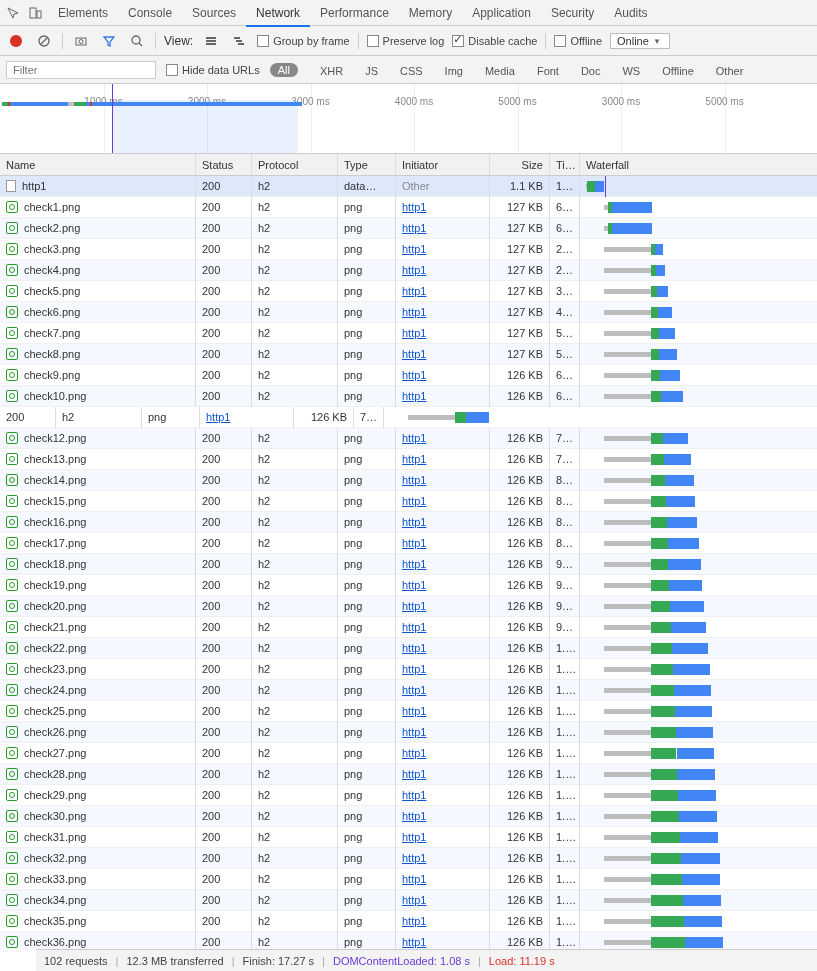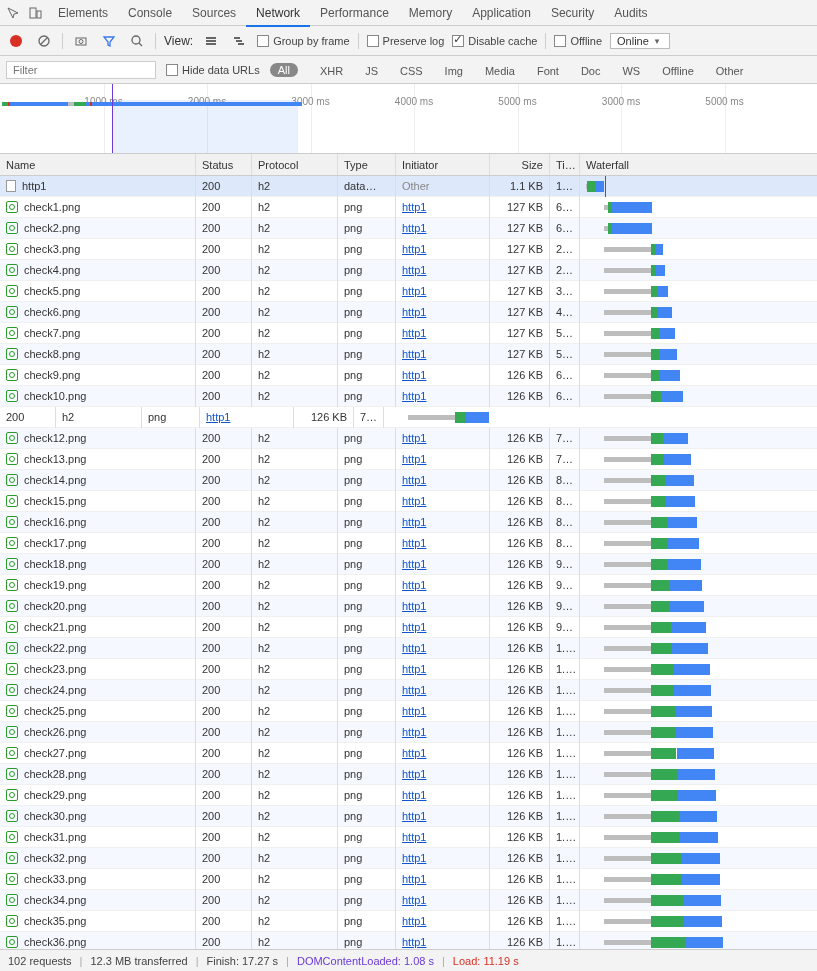--- a/index.html
+++ b/index.html
@@ -60,21 +60,21 @@
 .img-icon { width: 12px; height: 12px; border: 1px solid #2a9b2a; border-radius: 2px; position: relative; }
 .img-icon::after { content: ""; position: absolute; inset: 2px; border: 1px solid #2a9b2a; border-radius: 50%; }
 
 .wf-row { position: relative; height: 100%; width: 100%; }
 .wf-bar { position: absolute; top: 5px; height: 11px; }
 .wf-q { background: #bdbdbd; }
 .wf-w { background: #34a853; }
 .wf-d { background: #4285f4; }
 .wf-line { position: absolute; top: 0; bottom: 0; width: 1px; }
 
-.footer { height: 22px; border-top: 1px solid #ccc; display: flex; align-items: center; padding: 0 8px; gap: 8px; font-size: 11px; color: #444; background: #f3f3f3; }
+.footer { height: 22px; border-top: 1px solid #ccc; display: flex; align-items: center; padding: 0 8px; gap: 8px; font-size: 11px; color: #444; background: #f3f3f3; margin-left: 36px; }
 .footer .sep { color: #aaa; }
 .footer .dcl { color: #6a3bd6; }
 .footer .load { color: #d93025; }
 
 .cb { width: 12px; height: 12px; border: 1px solid #888; background: #fff; display: inline-block; position: relative; }
 .cb.checked::after { content: "✓"; position: absolute; top: -3px; left: 0; font-size: 11px; color: #333; }
 svg { display: block; }
 </style>
 </head>
 <body>

